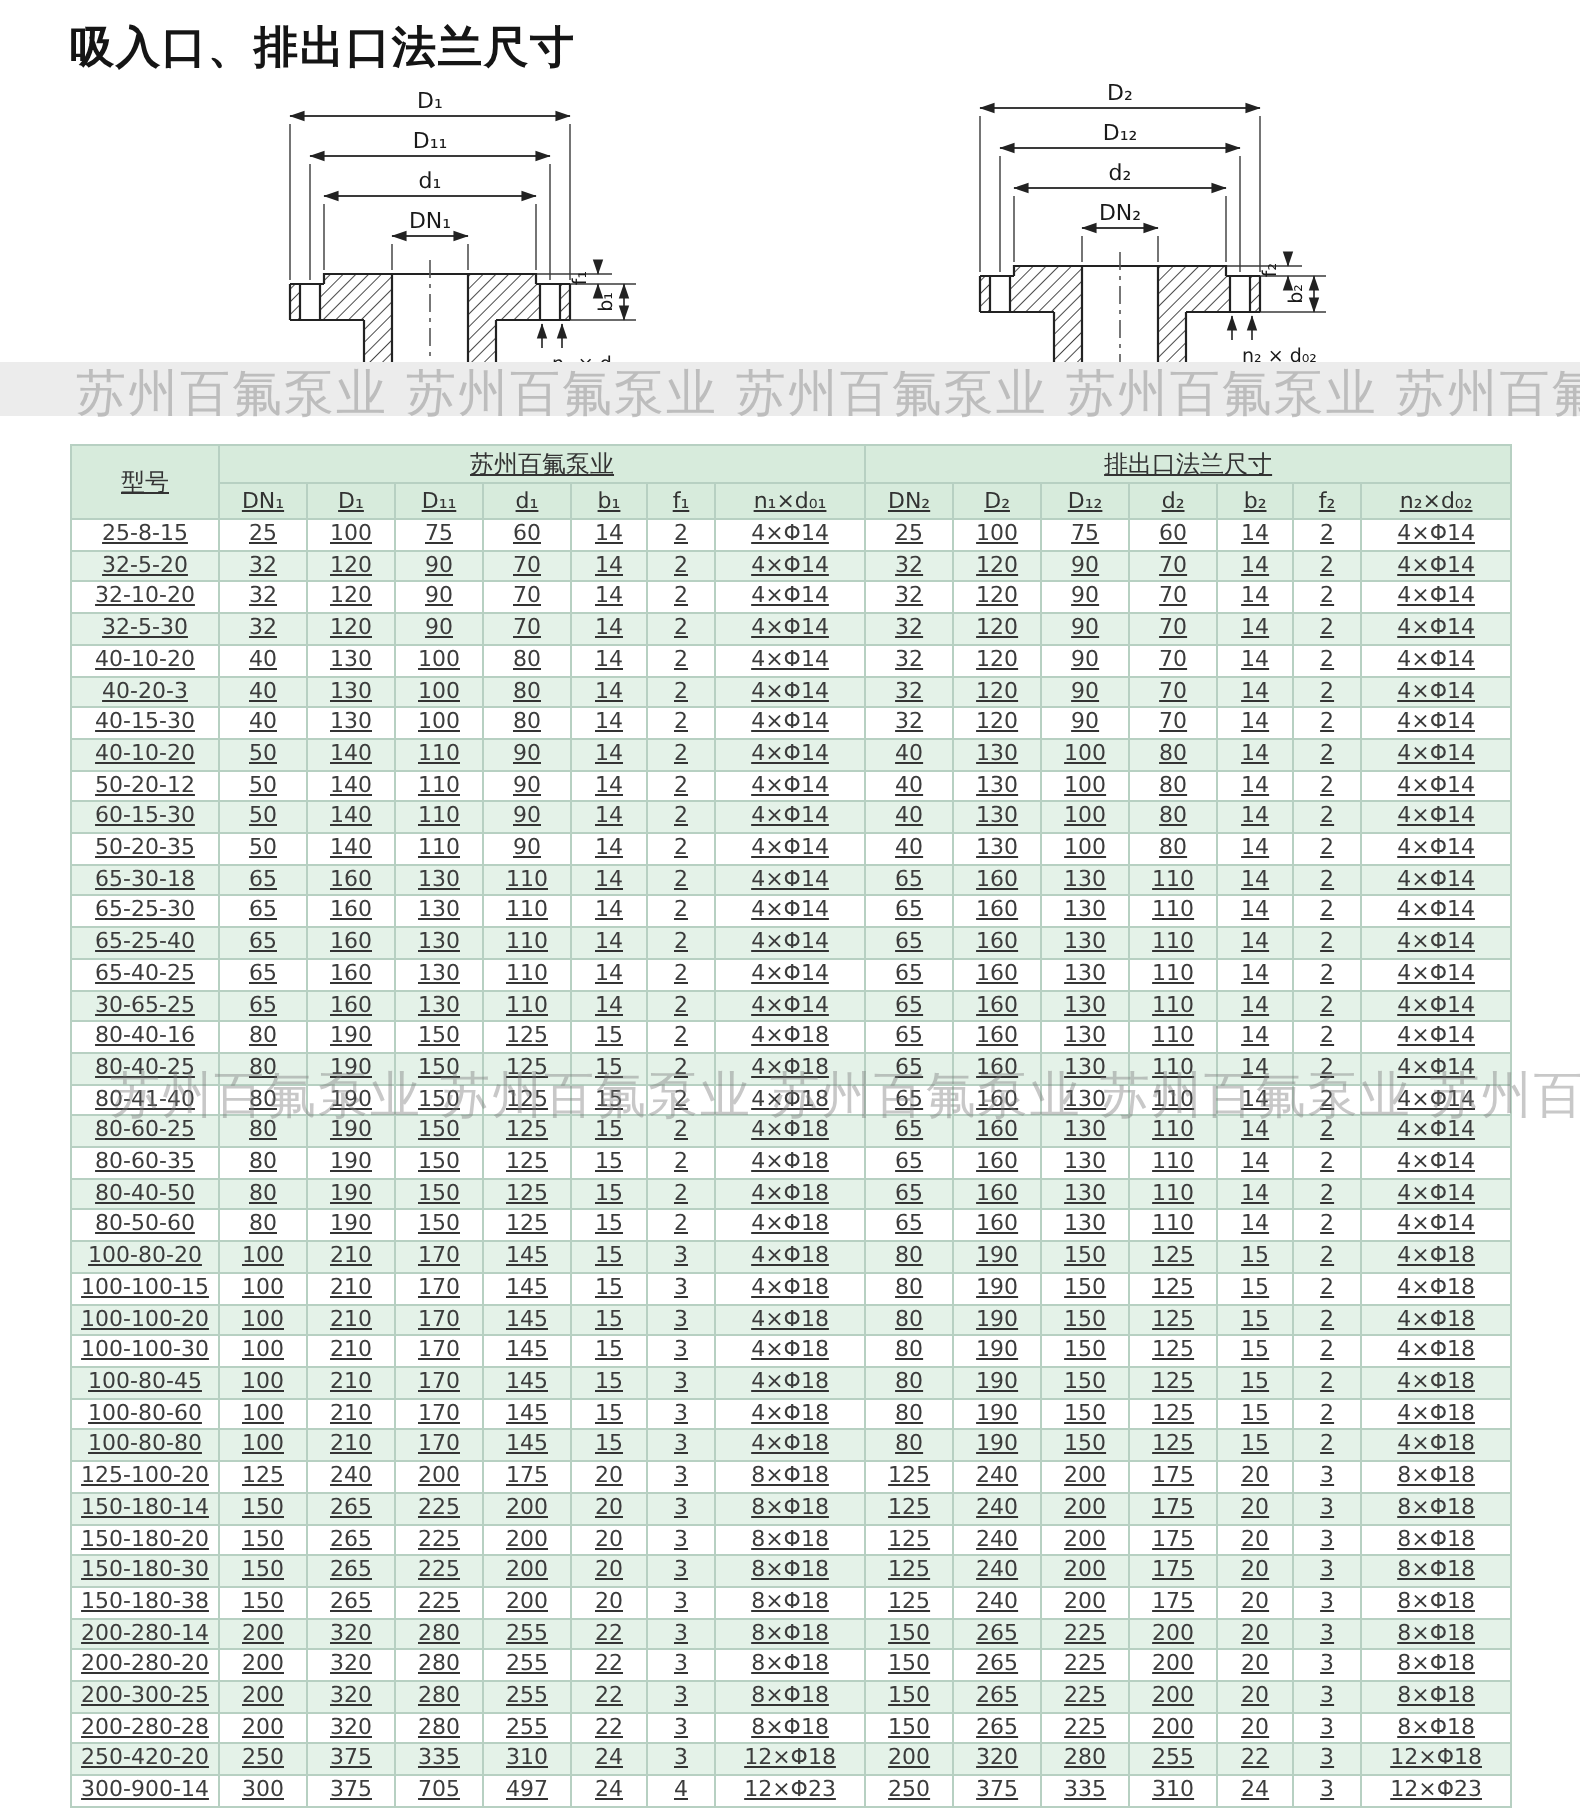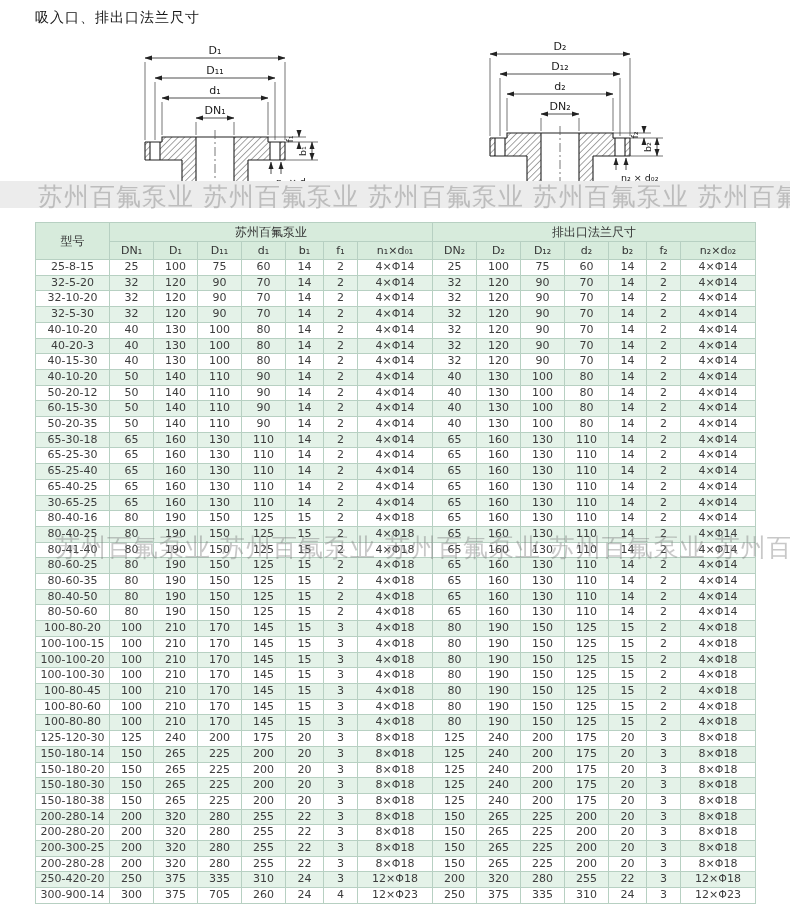--- a/index.html
+++ b/index.html
@@ -3,38 +3,38 @@
 <meta charset="utf-8">
 <style>
   * { margin:0; padding:0; box-sizing:border-box; }
   html,body { background:#ffffff; }
   body {
     width:790px; height:905px; position:relative; overflow:hidden;
     font-family:"DejaVu Sans", sans-serif; color:#333;
   }
   .page-title {
     position:absolute; left:35px; top:9px;
-    font-size:14px; font-weight:normal; color:#151515; letter-spacing:1px;
+    font-size:22px; font-weight:bold; color:#151515; letter-spacing:1px;
   }
   .diagram { position:absolute; }
   .diagram-left  { left:120px; top:42px; }
   .diagram-right { left:465px; top:38px; }
 
   .gray-band {
     position:absolute; left:0; top:181px; width:790px; height:27px;
     background:#ececec;
   }
   .watermark {
     position:absolute; white-space:nowrap; pointer-events:none; z-index:6;
     font-size:25px; color:rgba(125,125,125,0.42); letter-spacing:1px;
   }
   .wm1 { left:38px; top:180px; }
   .wm2 { left:55px; top:531px; }
 
-  .table-wrap { position:absolute; left:35px; top:222px; width:720px; z-index:2; }
+  .table-wrap { position:absolute; left:35px; top:222px; width:720px; z-index:2;text-decoration:underline; }
   table {
     width:720px; border-collapse:collapse; table-layout:fixed;
     font-size:11px; color:#3c3c3c;
   }
   th, td {
     border:1px solid #b7d0c2; text-align:center; vertical-align:middle;
     padding:0; font-weight:normal; overflow:hidden; white-space:nowrap;
   }
   thead th { background:#d7ebdc; color:#333; }
   thead tr.group-row th { height:19px; font-size:12px; }
@@ -721,21 +721,21 @@
           <td>4×Φ18</td>
           <td>80</td>
           <td>190</td>
           <td>150</td>
           <td>125</td>
           <td>15</td>
           <td>2</td>
           <td>4×Φ18</td>
         </tr>
         <tr>
-          <td>125-120-30</td>
+          <td>125-100-20</td>
           <td>125</td>
           <td>240</td>
           <td>200</td>
           <td>175</td>
           <td>20</td>
           <td>3</td>
           <td>8×Φ18</td>
           <td>125</td>
           <td>240</td>
           <td>200</td>
@@ -895,21 +895,21 @@
           <td>255</td>
           <td>22</td>
           <td>3</td>
           <td>12×Φ18</td>
         </tr>
         <tr>
           <td>300-900-14</td>
           <td>300</td>
           <td>375</td>
           <td>705</td>
-          <td>260</td>
+          <td>497</td>
           <td>24</td>
           <td>4</td>
           <td>12×Φ23</td>
           <td>250</td>
           <td>375</td>
           <td>335</td>
           <td>310</td>
           <td>24</td>
           <td>3</td>
           <td>12×Φ23</td>

